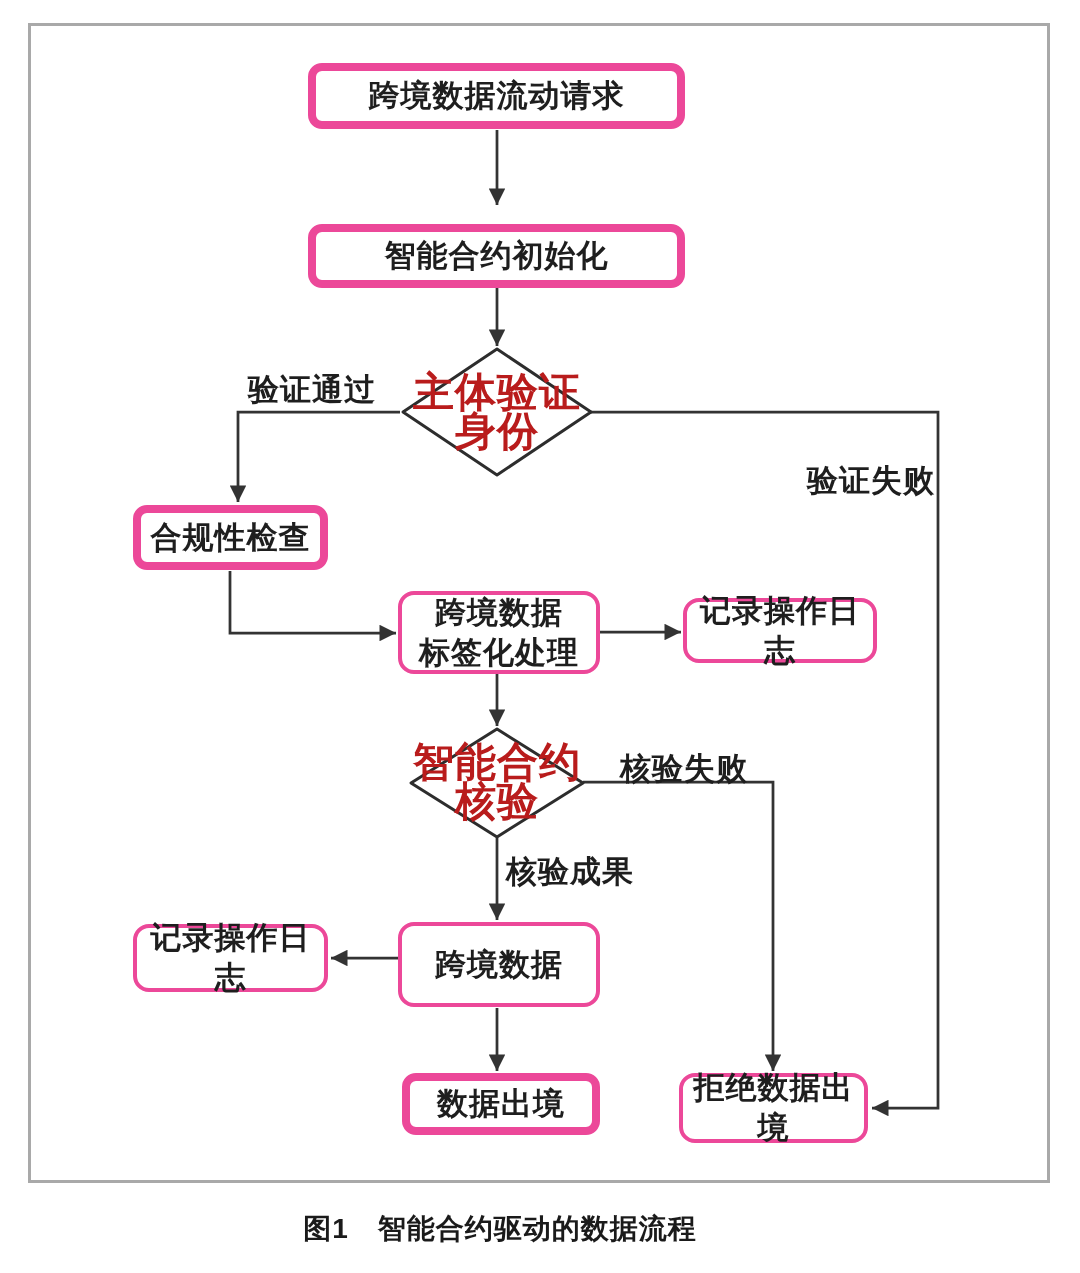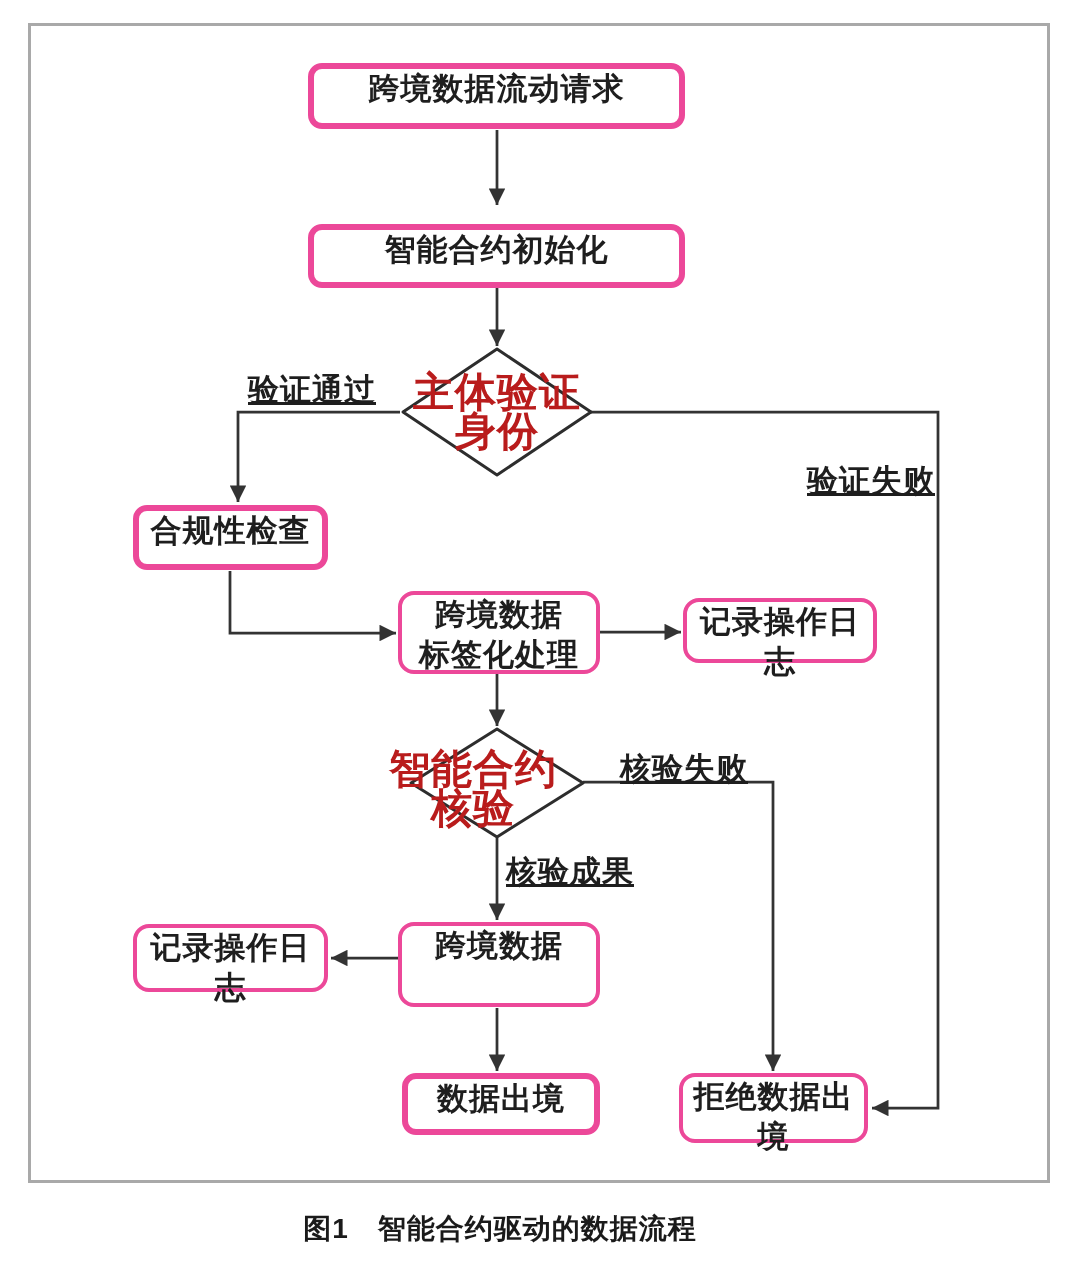--- a/index.html
+++ b/index.html
@@ -20,22 +20,22 @@
   svg.connectors {
     position: absolute;
     left: 0; top: 0;
     width: 1080px; height: 1273px;
   }
   .node {
     position: absolute;
     display: flex;
     flex-direction: column;
     align-items: center;
-    justify-content: flex-start;
-    border: 6px solid #ec4899;
+    justify-content: center;
+    border: 8px solid #ec4899;
     border-radius: 14px;
     background: #ffffff;
     color: #1e1e1e;
     font-weight: bold;
     font-size: 31px;
     line-height: 40px;
     text-align: center;
     letter-spacing: 1px;
   }
   .node.thick { border-width: 4px; border-radius: 16px; }
@@ -54,21 +54,20 @@
     background: transparent;
   }
   .elabel {
     position: absolute;
     color: #1e1e1e;
     font-weight: bold;
     font-size: 31px;
     line-height: 34px;
     letter-spacing: 1px;
     white-space: nowrap;
-    text-decoration: underline;
   }
   .caption {
     position: absolute;
     left: 0; top: 1210px;
     width: 1000px;
     text-align: center;
     color: #1a1a1a;
     font-family: "Liberation Sans", "DejaVu Sans", sans-serif;
     font-weight: bold;
     font-size: 28px;
@@ -79,21 +78,21 @@
   #n-init      { left: 308px;  top: 207px;  width: 377px; height: 64px; margin-top: 17px; }
   #n-compliance{ left: 133px;  top: 505px;  width: 195px; height: 65px; }
   #n-labeling  { left: 398px;  top: 591px;  width: 202px; height: 83px; }
   #n-log-right { left: 683px;  top: 598px;  width: 194px; height: 65px; }
   #n-cloud     { left: 398px;  top: 922px;  width: 202px; height: 85px; }
   #n-log-left  { left: 133px;  top: 924px;  width: 195px; height: 68px; }
   #n-export    { left: 402px;  top: 1073px; width: 198px; height: 62px; }
   #n-reject    { left: 679px;  top: 1073px; width: 189px; height: 70px; }
   
   #t-identity  { left: 404px;  top: 368px;  width: 186px; height: 88px; }
-  #t-verify    { left: 388px;  top: 740px;  width: 170px; height: 84px; margin-top: 7px; }
+  #t-verify    { left: 412px;  top: 740px;  width: 170px; height: 84px; }
   
   #l-pass         { left: 248px; top: 373px; }
   #l-fail         { left: 807px; top: 464px; }
   #l-check-fail   { left: 620px; top: 744px; margin-top: 8px; }
   #l-check-result { left: 506px; top: 855px; }
 </style>
 </head>
 <body>
 
 <div class="frame"></div>

